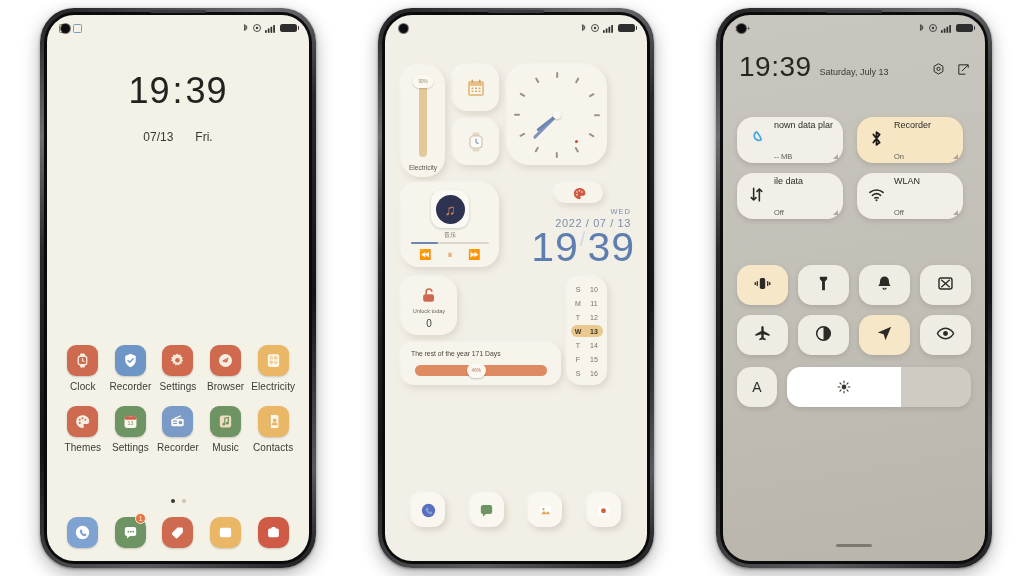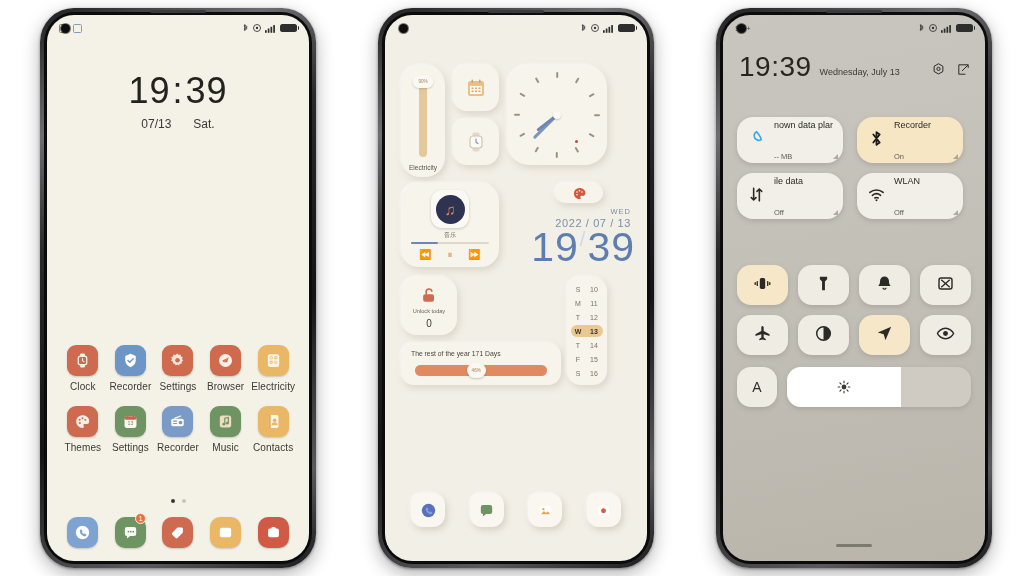--- a/index.html
+++ b/index.html
@@ -41,21 +41,21 @@
   .ic{display:block;}
   .battery{width:17px;height:8.5px;border-radius:2.5px;background:#2e2e2e;position:relative;}
   .battery:after{content:"";position:absolute;right:-2px;top:2.5px;width:1.5px;height:3.5px;
     border-radius:0 1px 1px 0;background:#2e2e2e;}
 
   
   .p1-screen{background:#f4f1e6;position:absolute;inset:0;}
   .p1-clock{position:absolute;top:58px;left:0;right:0;text-align:center;}
   .p1-time{font-size:36px;color:#23221f;letter-spacing:1px;font-weight:400;line-height:1;}
   .p1-time .colon{margin:0 2px;}
-  .p1-sub{margin-top:8px;font-size:12px;color:#3a3834;display:flex;justify-content:center;gap:22px;}
+  .p1-sub{margin-top:21px;font-size:12px;color:#3a3834;display:flex;justify-content:center;gap:22px;}
 
   .grid{position:absolute;left:12px;right:12px;display:grid;
     grid-template-columns:repeat(5,1fr);row-gap:14px;}
   #p1-grid{top:330px;}
   .app{display:flex;flex-direction:column;align-items:center;gap:5px;}
   .app-ico{width:31px;height:31px;border-radius:9px;display:flex;align-items:center;justify-content:center;
     box-shadow:0 1px 2px rgba(0,0,0,.18);}
   .app-lbl{font-size:10px;color:#3c3a36;white-space:nowrap;letter-spacing:.1px;}
 
   .pagedots{position:absolute;left:0;right:0;top:484px;display:flex;justify-content:center;gap:7px;}
@@ -212,21 +212,21 @@
           <span class="battery"></span>
         </div>
       </div>
 
       <div class="p1-clock">
         <div class="p1-time">
           <span>19</span><span class="colon">:</span><span>39</span>
         </div>
         <div class="p1-sub">
           <span>07/13</span>
-          <span>Sat.</span>
+          <span>Fri.</span>
         </div>
       </div>
 
       <div class="grid" id="p1-grid">
           <div class="app">
             <div class="app-ico" style="background:#ce6a50">
               <svg width="17" height="17" viewBox="0 0 24 24">
                 <rect x="8.6" y="2.2" width="6.8" height="4" rx="1.5" fill="#f7ede2"></rect>
                 <rect x="8.6" y="17.8" width="6.8" height="4" rx="1.5" fill="#f7ede2"></rect>
                 <rect x="6" y="6" width="12" height="12" rx="3" fill="none" stroke="#f7ede2" stroke-width="1.8"></rect>
@@ -627,21 +627,21 @@
               <rect x="3.2" y="5" width="2" height="5" fill="#2e2e2e"></rect>
             <rect x="6.4" y="3" width="2" height="7" fill="#2e2e2e"></rect>
               <rect x="9.6" y="1" width="2" height="9" fill="#2e2e2e"></rect>
           </svg>
           <span class="battery"></span>
         </div>
       </div>
 
       <div class="p3-head">
         <div class="p3-time">19:39</div>
-        <div class="p3-date">Wednesday, July 13</div>
+        <div class="p3-date">Saturday, July 13</div>
         <div class="p3-hicons">
           <svg width="15" height="15" viewBox="0 0 24 24">
             <path d="M12 2.8l7 4v8.4l-7 4-7-4V6.8z" fill="none" stroke="#2b2a26" stroke-width="1.6"></path>
             <circle cx="12" cy="11" r="2.6" fill="none" stroke="#2b2a26" stroke-width="1.6"></circle>
           </svg>
           <svg width="15" height="15" viewBox="0 0 24 24">
             <path d="M4.5 9v10.5h10.5" fill="none" stroke="#2b2a26" stroke-width="1.6"></path>
             <path d="M4.5 9V4.5H15" fill="none" stroke="#2b2a26" stroke-width="1.6"></path>
             <path d="M19.5 4.5L9.5 14.5" stroke="#2b2a26" stroke-width="1.6"></path>
             <path d="M19.5 4.5v5m0-5h-5" stroke="#2b2a26" stroke-width="1.6" fill="none"></path>

